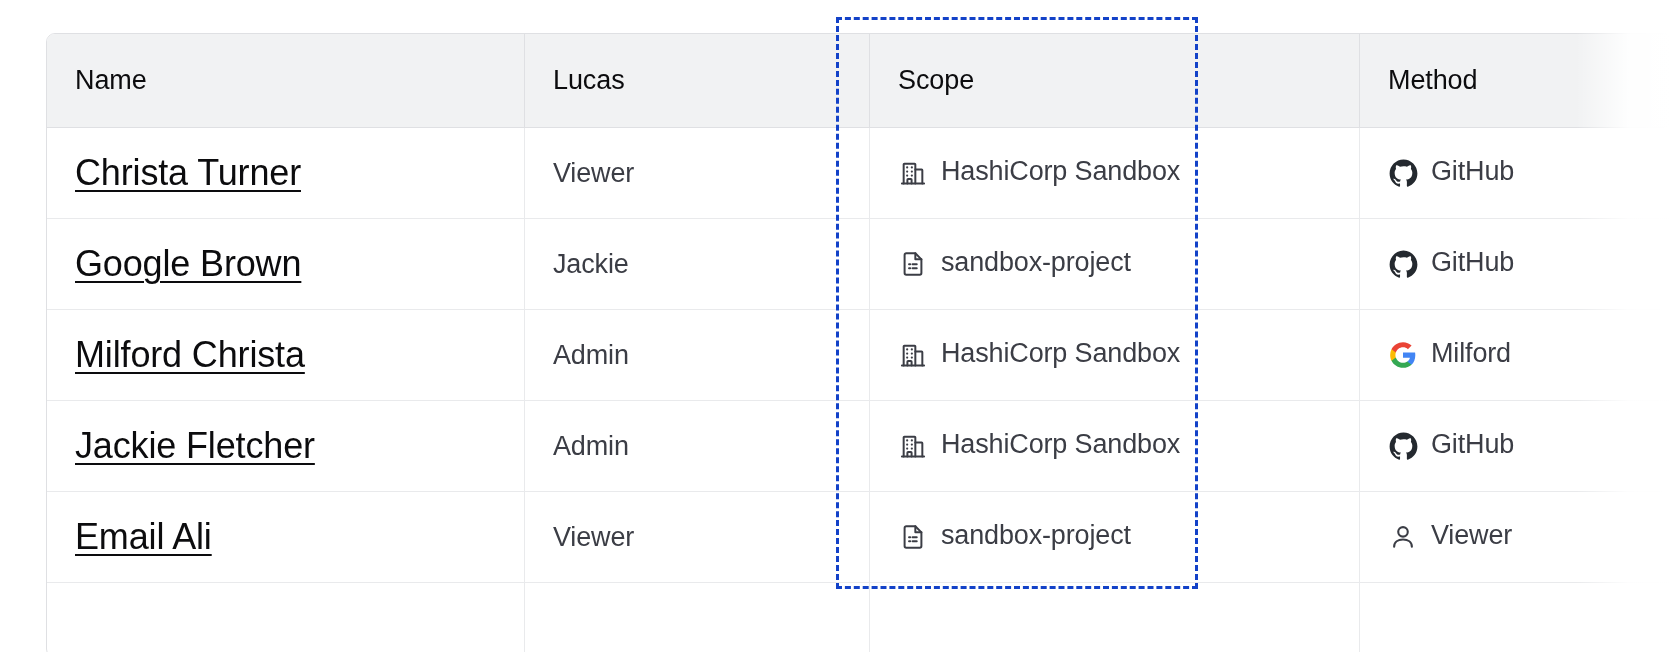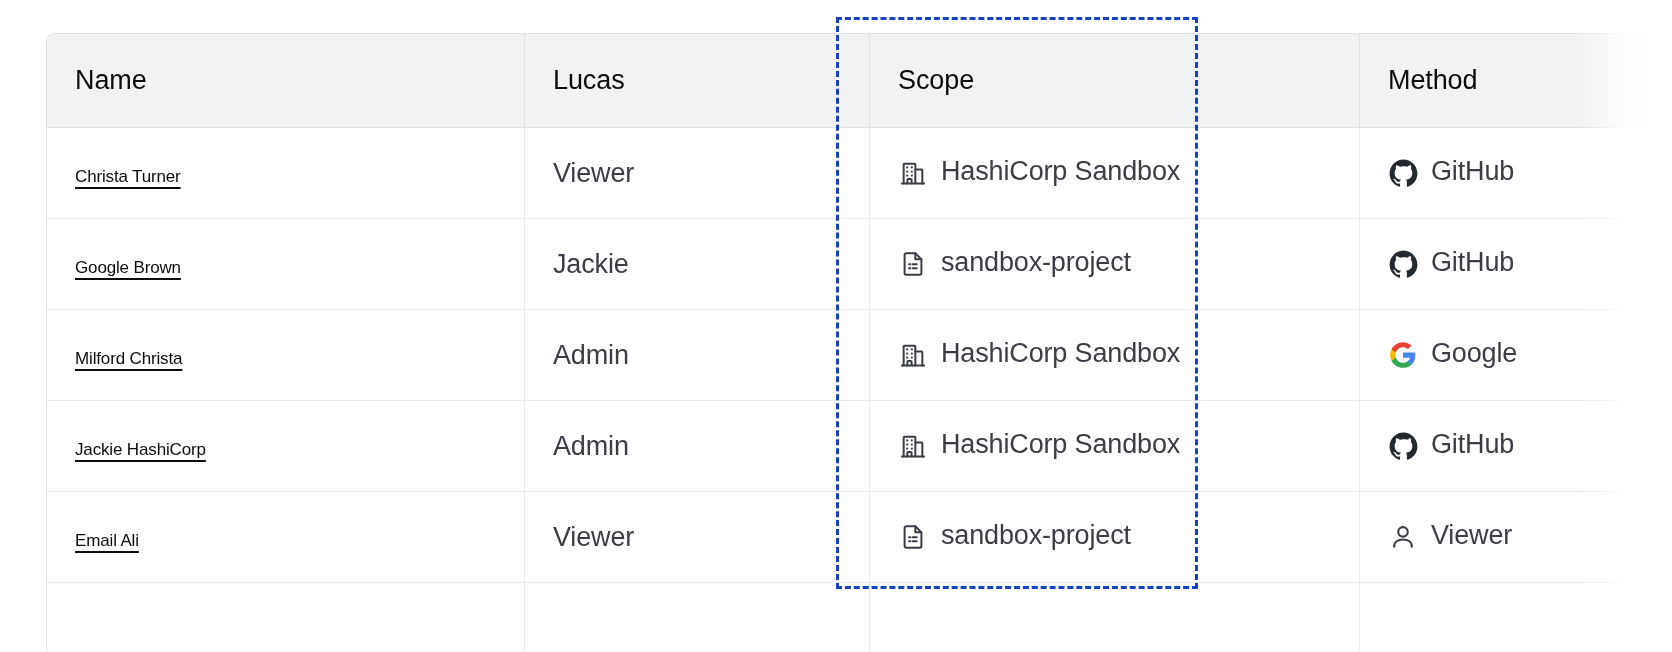--- a/index.html
+++ b/index.html
@@ -78,21 +78,21 @@
     letter-spacing: -0.15px;
   }
   tbody td:last-child { border-right: none; }
   tbody tr:last-child td { border-bottom: none; }
 
   .name-link {
     color: #0c0c0e;
     text-decoration: underline;
     text-underline-offset: 5px;
     text-decoration-thickness: 2px;
-    font-size: 17px;
+    font-size: 36px;
     cursor: pointer;
   }
 
   .cell-flex {
     display: flex;
     align-items: flex-start;
     gap: 13px;
   }
   .cell-flex .glyph {
     display: inline-flex;
@@ -242,26 +242,26 @@
             <td>
               <span class="cell-flex">
                 <span class="glyph">
     <svg width="28" height="28" viewBox="0 0 48 48">
       <path fill="#4285f4" d="M45.1 24.5c0-1.6-.15-3.15-.42-4.64H24v8.78h11.83c-.51 2.75-2.06 5.08-4.39 6.64v5.52h7.1c4.16-3.83 6.56-9.47 6.56-16.3z"></path>
       <path fill="#34a853" d="M24 46c5.94 0 10.92-1.97 14.56-5.33l-7.1-5.52c-1.97 1.32-4.49 2.1-7.46 2.1-5.74 0-10.6-3.87-12.33-9.08H4.3v5.7C7.92 41.06 15.38 46 24 46z"></path>
       <path fill="#fbbc05" d="M11.67 28.17A13.2 13.2 0 0 1 10.98 24c0-1.45.25-2.86.69-4.17v-5.7H4.3A21.99 21.99 0 0 0 2 24c0 3.55.85 6.91 2.3 9.87l7.37-5.7z"></path>
       <path fill="#ea4335" d="M24 10.75c3.24 0 6.14 1.11 8.43 3.3l6.3-6.3C34.9 4.2 29.93 2 24 2 15.38 2 7.92 6.94 4.3 14.13l7.37 5.7C13.4 14.62 18.26 10.75 24 10.75z"></path>
     </svg>
   </span>
-                <span class="txt">Google</span>
-              </span>
-            </td>
-          </tr>
-          <tr>
-            <td><a class="name-link">Jackie HashiCorp</a></td>
+                <span class="txt">Milford</span>
+              </span>
+            </td>
+          </tr>
+          <tr>
+            <td><a class="name-link">Jackie Fletcher</a></td>
             <td><span>Admin</span></td>
             <td>
               <span class="cell-flex">
                 <span class="glyph">
     <svg width="28" height="28" viewBox="0 0 24 24" fill="none" stroke="#3b3d45" stroke-width="1.7" stroke-linecap="round" stroke-linejoin="round">
       <path d="M4 21V4.6a.6.6 0 0 1 .6-.6h8.8a.6.6 0 0 1 .6.6V21"></path>
       <path d="M14 9h5.4a.6.6 0 0 1 .6.6V21"></path>
       <path d="M2.5 21h19"></path>
       <path d="M7.2 21v-3.2a.6.6 0 0 1 .6-.6h2.4a.6.6 0 0 1 .6.6V21"></path>
       <circle cx="7" cy="7.2" r=".95" fill="#3b3d45" stroke="none"></circle>

